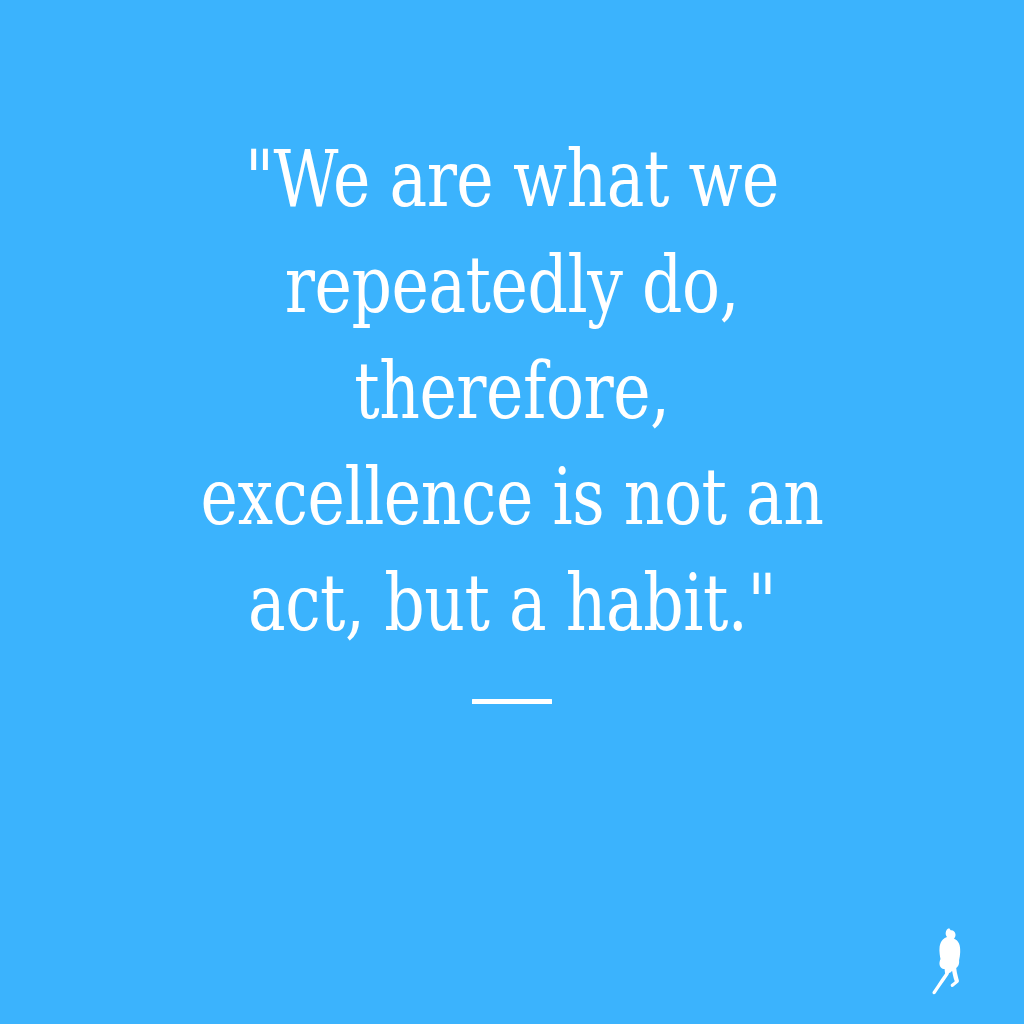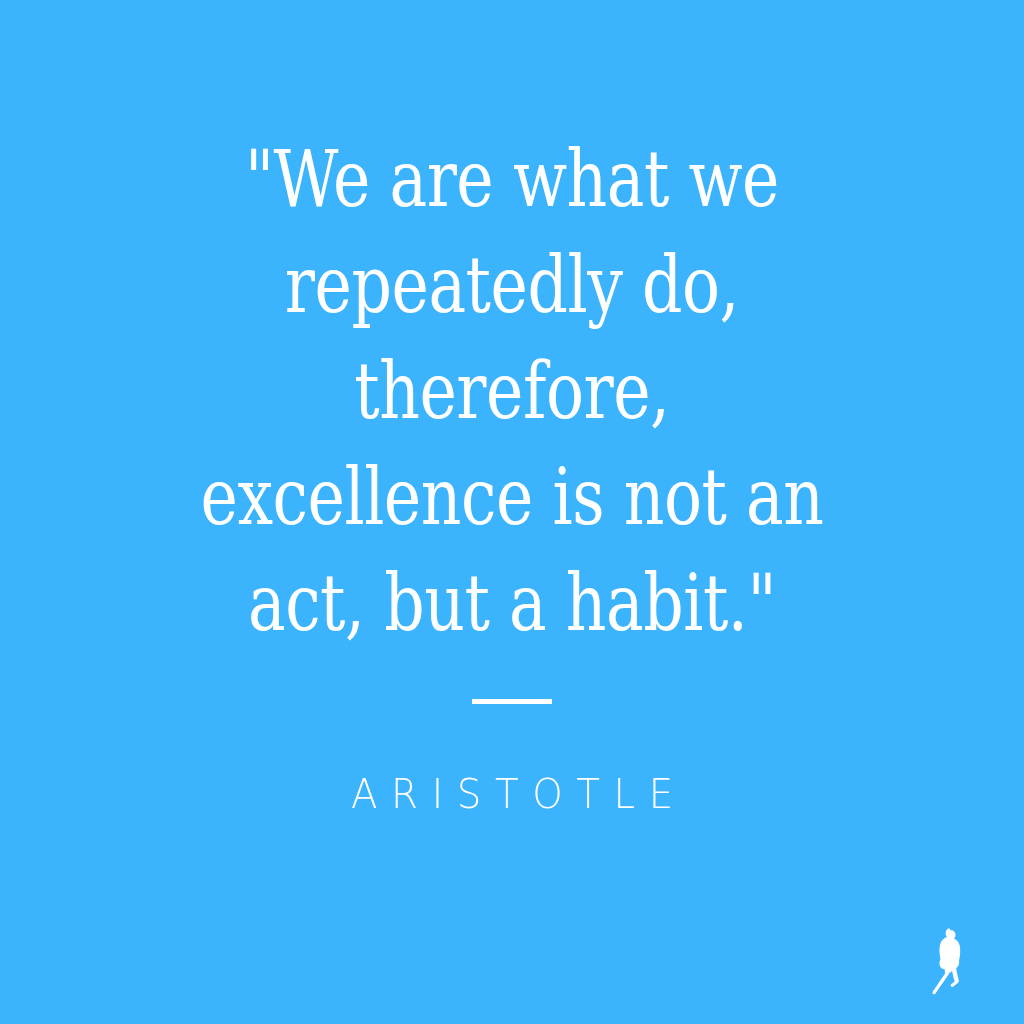--- a/index.html
+++ b/index.html
@@ -109,23 +109,20 @@
     <span class="quote-line">repeatedly do,</span>
     <span class="quote-line">therefore,</span>
     <span class="quote-line">excellence is not an</span>
     <span class="quote-line">act, but a habit."</span>
   </div>
 
   <div id="divider-wrap">
     <span id="divider"></span>
   </div>
 
-  <div id="attribution-wrap">
-    <span id="attribution">ARISTOTLE</span>
-  </div>
 
   <div id="logo-mark">
     <svg viewBox="0 0 56 72" xmlns="http://www.w3.org/2000/svg" aria-hidden="true">
       <path fill="#ffffff" d="M25.2 4.2c-2.0 0.5 -3.3 2.3 -3.5 4.5 -0.2 1.7 0.3 3.2 1.3 4.2 -1.6 0.6 -3.0 1.4 -4.1 2.5 -1.9 1.9 -2.9 4.4 -3.3 7.3 -0.3 2.4 -0.2 5.0 0.1 7.6 0.2 1.8 0.5 3.4 0.8 4.7 -0.5 1.1 -0.9 2.3 -1.0 3.5 -0.2 2.0 0.3 3.8 1.4 5.0 1.0 1.0 2.3 1.5 3.7 1.5 0.1 1.6 0.3 3.2 0.5 4.6 -2.6 3.7 -5.2 7.5 -7.8 11.3 -1.6 2.4 -3.2 4.7 -4.6 6.9 -0.5 0.8 -0.3 1.8 0.5 2.3 0.8 0.5 1.8 0.2 2.3 -0.6 1.5 -2.2 3.1 -4.5 4.7 -6.9 2.7 -3.9 5.5 -7.9 8.2 -11.8 0.4 -0.6 0.6 -1.1 0.6 -1.7 1.3 -0.4 2.4 -1.2 3.1 -2.3 0.3 1.9 0.7 3.8 1.1 5.4 0.4 1.8 0.9 3.3 1.3 4.4 0.1 0.3 0.2 0.5 0.3 0.6 -1.2 1.0 -2.4 2.0 -3.5 2.9 -0.7 0.6 -0.8 1.6 -0.2 2.3 0.6 0.7 1.6 0.8 2.3 0.2 1.6 -1.3 3.3 -2.7 4.9 -4.1 0.6 -0.5 0.8 -1.3 0.6 -2.0 -0.3 -1.0 -0.8 -2.6 -1.2 -4.4 -0.6 -2.5 -1.2 -5.5 -1.5 -8.2 1.3 -0.9 2.3 -2.2 2.7 -3.9 0.3 -1.2 0.3 -2.5 0.2 -3.8 0.6 -2.7 1.0 -5.6 1.1 -8.3 0.1 -3.1 -0.2 -6.0 -1.2 -8.3 -1.0 -2.4 -2.7 -4.1 -5.0 -4.9 1.0 -1.0 1.6 -2.5 1.5 -4.2 -0.2 -2.7 -2.2 -4.6 -4.8 -4.3z"></path>
     </svg>
   </div>
 
 </div>
 
 </body></html>

